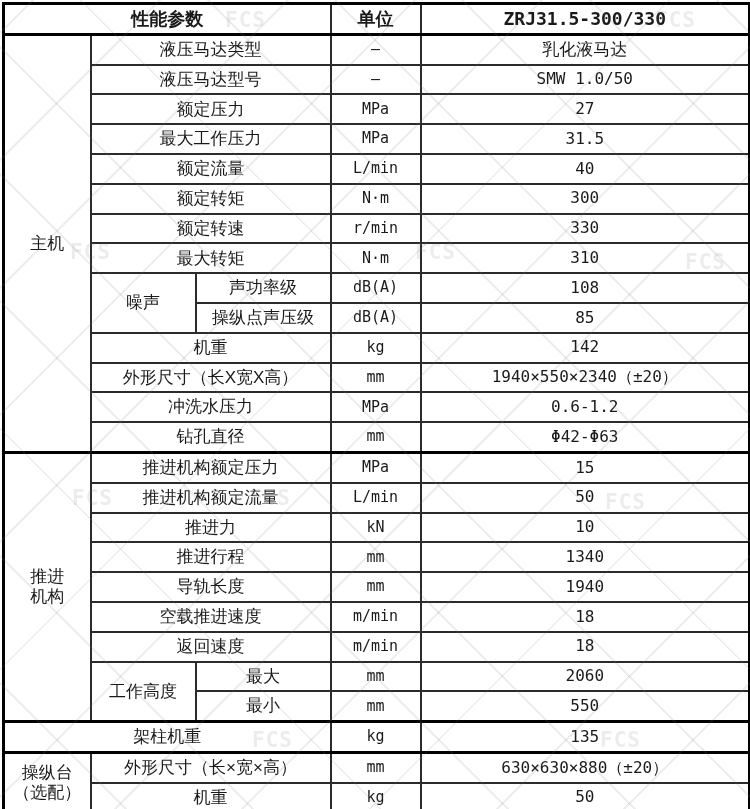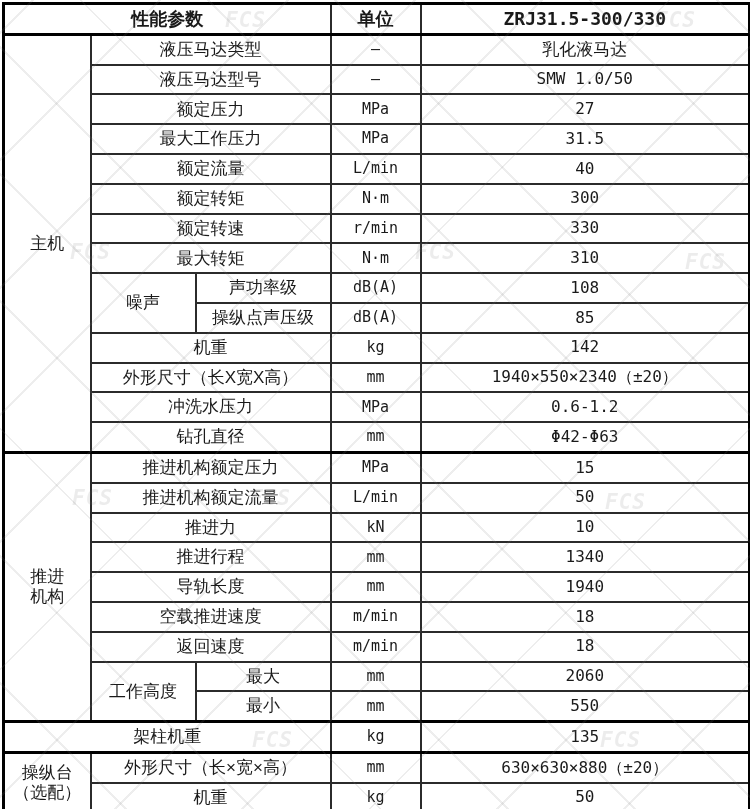--- a/index.html
+++ b/index.html
@@ -8,21 +8,21 @@
     font-family:"Liberation Sans", sans-serif;color:#1a1a1a;overflow:hidden;
   }
   .watermark-layer{
     position:absolute;inset:0;pointer-events:none;z-index:5;
     background:
       repeating-linear-gradient(45deg, transparent 0 88px, rgba(120,120,120,0.13) 88px 90px),
       repeating-linear-gradient(-45deg, transparent 0 88px, rgba(120,120,120,0.13) 88px 90px);
   }
   .wm-text{
     position:absolute;font-weight:bold;font-size:21px;color:rgba(120,120,120,0.14);
-    font-family:"DejaVu Sans Mono", monospace;letter-spacing:1px;font-style:italic;
+    font-family:"DejaVu Sans Mono", monospace;letter-spacing:1px;
   }
   table{
     position:absolute;left:2px;top:2px;width:746px;
     table-layout:fixed;border-collapse:collapse;z-index:2;
     border:3px solid #000;
   }
   td{
     height:27.8px;padding:0;border:2px solid #2b2b2b;
     text-align:center;vertical-align:middle;
     font-size:17px;line-height:1.15;

